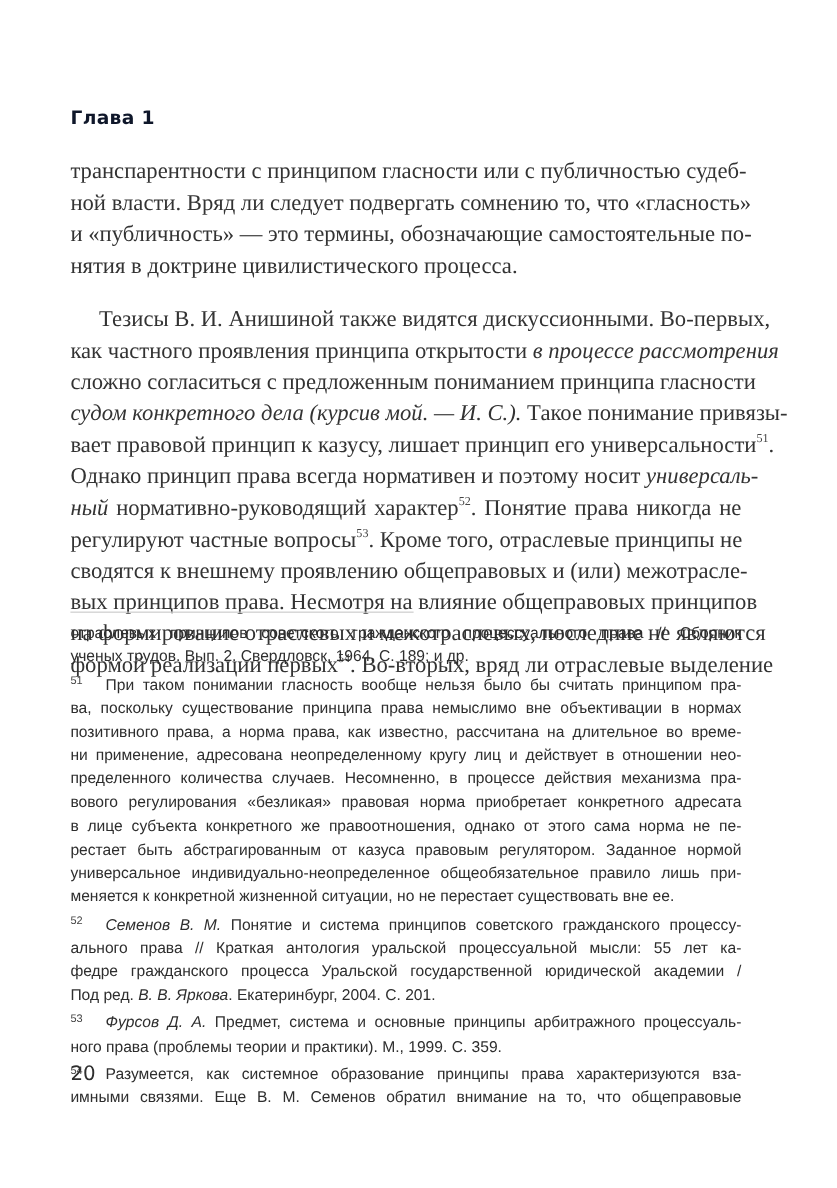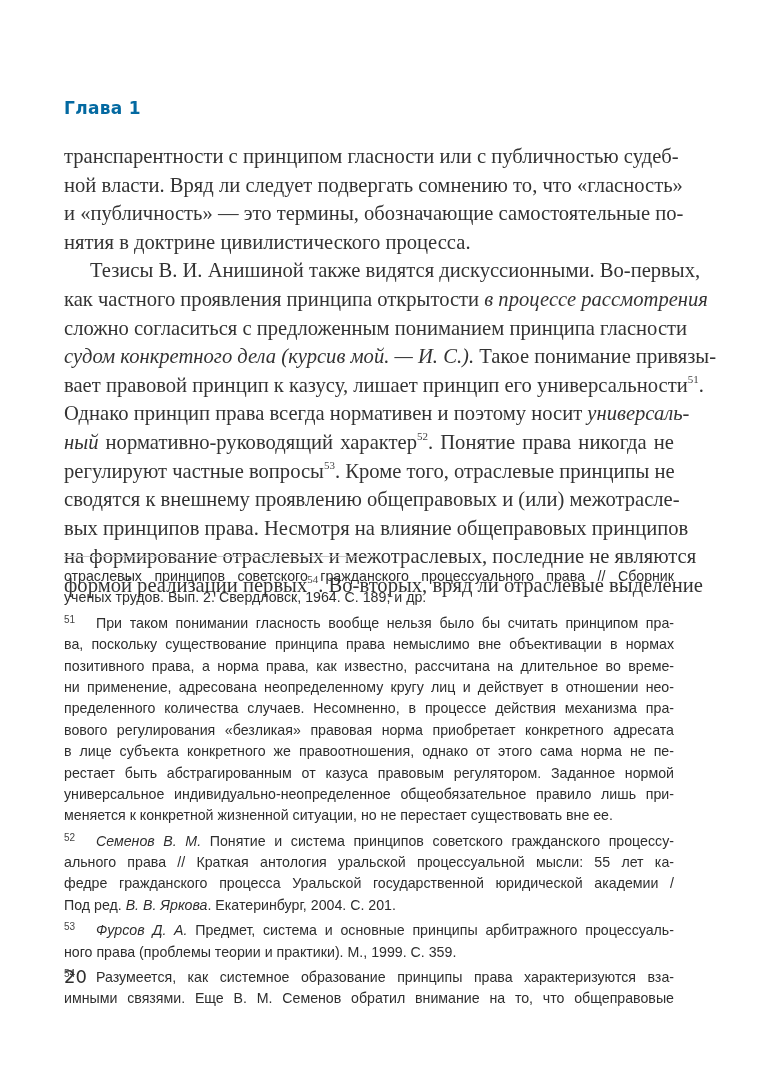--- a/index.html
+++ b/index.html
@@ -1,30 +1,30 @@
 <!DOCTYPE html>
 <html><head>
 <meta charset="utf-8">
 <style>
   html, body { margin: 0; padding: 0; background: #ffffff; }
   body { width: 761px; height: 1080px; position: relative; overflow: hidden; color: #2b2b2b; }
   .page { position: absolute; left: 0; top: 0; width: 761px; height: 1080px; background: #ffffff; }
   .chapter-header {
     position: absolute; left: 64px; top: 98px;
     font-family: "DejaVu Sans", sans-serif; font-weight: bold; font-size: 17px;
-    color: #0369a1; letter-spacing: 0.3px;
+    color: #0f172a; letter-spacing: 0.3px;
   }
   .body-text {
     position: absolute; left: 64px; top: 142px; width: 610px;
     font-family: "Liberation Serif", serif; font-size: 20.6px; line-height: 28.6px;
     color: #333333;
   }
   .body-line { display: block; white-space: nowrap; text-align: justify; text-align-last: justify; height: 28.6px; }
   .body-line.last { text-align-last: left; }
-  .body-line.indent { padding-left: 26px; }
+  .body-line.indent { padding-left: 26px; margin-top: 20px; }
   .body-text i { font-style: italic; }
   sup.fn { font-size: 11px; vertical-align: 9px; line-height: 0; color: #444; }
   .fn-rule {
     position: absolute; left: 64px; top: 556px; width: 312px; height: 0;
     border-top: 1.5px solid #c8c8c8;
   }
   .footnotes {
     position: absolute; left: 64px; top: 566px; width: 610px;
     font-family: "Liberation Sans", sans-serif; font-size: 14.2px; line-height: 21.4px;
     color: #2e2e2e;

